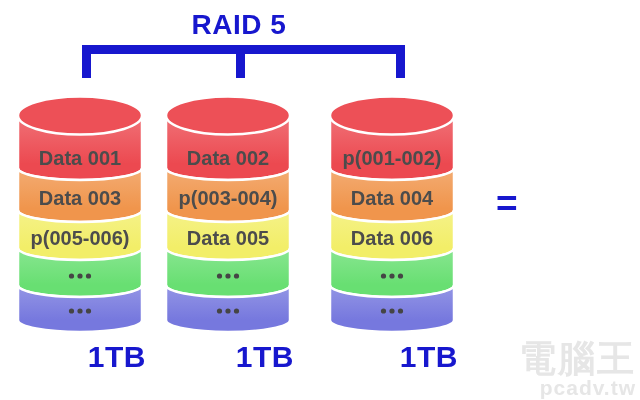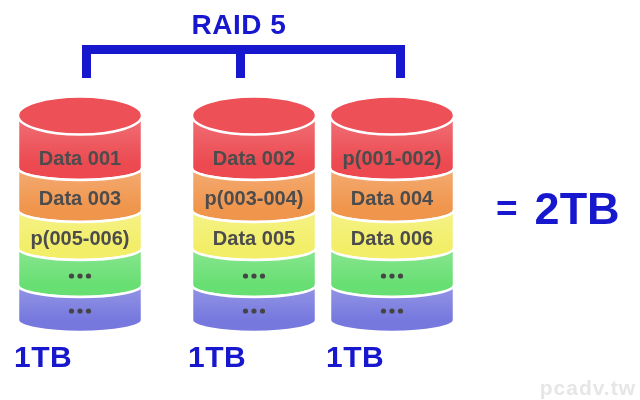--- a/index.html
+++ b/index.html
@@ -16,23 +16,23 @@
   }
 
   
   .bracket-bar { position:absolute; background:var(--accent-blue); }
   .bracket-h      { left:82px;  top:45px; width:323px; height:9px; }
   .bracket-v-l    { left:82px;  top:45px; width:9px;  height:33px; }
   .bracket-v-m    { left:236px; top:45px; width:9px;  height:33px; }
   .bracket-v-r    { left:396px; top:45px; width:9px;  height:33px; }
 
   
-  .disk-col { position:absolute; top:94px; width:132px; text-align:left; }
+  .disk-col { position:absolute; top:94px; width:132px; text-align:right; }
   .disk-col-1 { left:14px; }
-  .disk-col-2 { left:188px; }
+  .disk-col-2 { left:162px; }
   .disk-col-3 { left:326px; }
   .disk-svg-slot { width:132px; height:246px; display:block; }
   .capacity-label {
     font-size:30px; font-weight:bold;
     color:var(--accent-blue); letter-spacing:0.5px;
   }
   .band-label {
     font-family:"Liberation Sans", sans-serif;
     font-size:20px; font-weight:600;
   }
@@ -203,20 +203,20 @@
             <circle cx="57.5" cy="217" r="2.6" fill="#454545"></circle>
             <circle cx="66" cy="217" r="2.6" fill="#454545"></circle>
             <circle cx="74.5" cy="217" r="2.6" fill="#454545"></circle>
           </g>
         </svg></div>
     <div class="capacity-label">1TB</div>
   </div>
 
   <div class="equals-block">
     <span class="equals-sign">=</span>
-    <span class="equals-total">2TB</span>
   </div>
 
   <div class="watermark">
+    <div class="watermark-logo">電腦王</div>
     <div class="watermark-site">pcadv.tw</div>
   </div>
 
 </div>
 
 </body></html>

